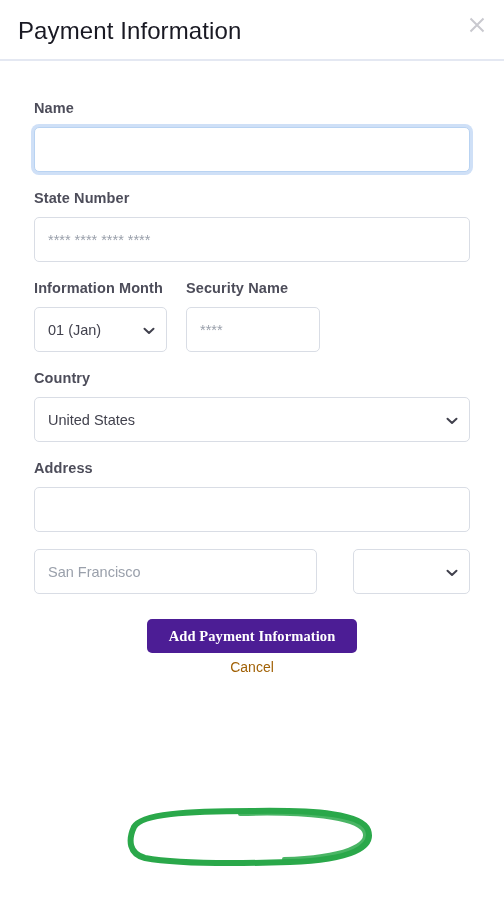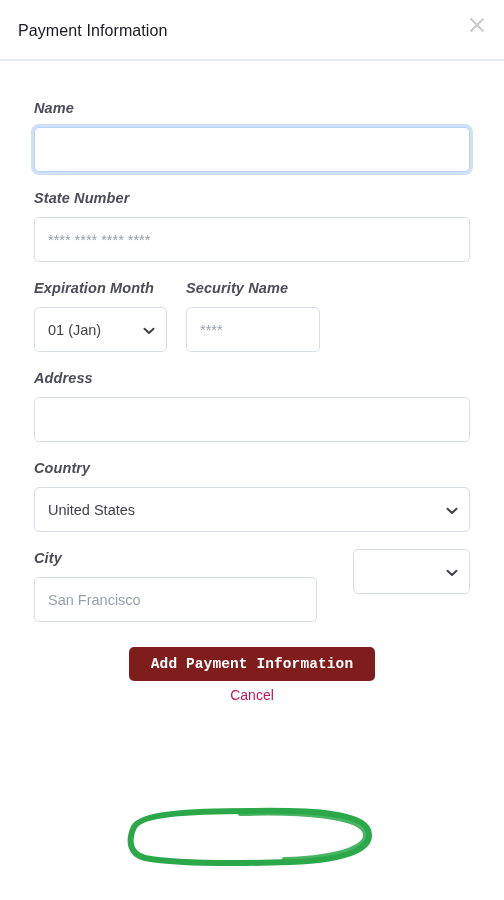--- a/index.html
+++ b/index.html
@@ -23,21 +23,21 @@
     position: relative;
     height: 61px;
     background: #ffffff;
     border-bottom: 2px solid #e4e8f2;
   }
 
   .modal-title {
     position: absolute;
     left: 18px;
     top: 18px;
-    font-size: 16px;
+    font-size: 24px;
     font-weight: 400;
     color: #191923;
     letter-spacing: 0.1px;
     line-height: 26px;
     white-space: nowrap;
   }
 
   .close-btn {
     position: absolute;
     right: 10px;
@@ -60,21 +60,20 @@
   }
 
   .field-label {
     display: block;
     font-size: 14.5px;
     font-weight: bold;
     color: #4d4d5a;
     margin-bottom: 10px;
     letter-spacing: 0.1px;
     line-height: 18px;
-    font-style: italic;
   }
 
   .field-group { margin-bottom: 17px; }
 
   .text-input,
   .select-input {
     display: block;
     width: 100%;
     height: 45px;
     border: 1px solid #d9dde5;
@@ -132,41 +131,41 @@
 
   
   .form-footer {
     position: relative;
     margin-top: 25px;
     text-align: center;
   }
 
   .submit-btn {
     display: inline-block;
-    background: #7f1d1d;
+    background: #4c1d95;
     color: #ffffff;
     border: none;
     border-radius: 5px;
-    font-family: Liberation Mono, monospace;
+    font-family: Liberation Serif, serif;
     font-size: 14.5px;
     font-weight: bold;
     padding: 0 22px;
     height: 34px;
     line-height: 34px;
     cursor: pointer;
     letter-spacing: 0.1px;
     position: relative;
     z-index: 2;
   }
 
   .cancel-link {
     display: block;
     margin-top: 6px;
     font-size: 14px;
-    color: #be185d;
+    color: #a16207;
     text-decoration: none;
     cursor: pointer;
     position: relative;
     z-index: 2;
   }
 
   
   .annotation-overlay {
     position: absolute;
     left: 0;
@@ -200,62 +199,61 @@
   </div>
 
   <div class="field-group">
     <label class="field-label">State Number</label>
     <input class="text-input" type="text" placeholder="**** **** **** ****" style="">
   </div>
 
   <div class="row-three">
 
     <div class="col-month">
-      <label class="field-label">Expiration Month</label>
+      <label class="field-label">Information Month</label>
       <div class="select-wrap">
         <select class="select-input">
           <option>01 (Jan)</option>
         </select>
         <span class="select-chevron">
           <svg width="12" height="8" viewBox="0 0 12 8" aria-hidden="true">
             <path d="M1.5 1.8 L6 6 L10.5 1.8" stroke="#41414d" stroke-width="2" fill="none" stroke-linecap="round" stroke-linejoin="round"></path>
           </svg>
         </span>
       </div>
     </div>
 
 
     <div class="col-cvv">
       <label class="field-label">Security Name</label>
       <input class="text-input" type="text" placeholder="****" style="">
     </div>
   </div>
 
   <div class="field-group">
-    <label class="field-label">Address</label>
-    <input class="text-input" type="text" placeholder="" style="">
-  </div>
-
-  <div class="field-group">
     <label class="field-label">Country</label>
     <div class="select-wrap">
       <select class="select-input">
         <option>United States</option>
       </select>
       <span class="select-chevron">
         <svg width="12" height="8" viewBox="0 0 12 8" aria-hidden="true">
           <path d="M1.5 1.8 L6 6 L10.5 1.8" stroke="#41414d" stroke-width="2" fill="none" stroke-linecap="round" stroke-linejoin="round"></path>
         </svg>
       </span>
     </div>
   </div>
 
+  <div class="field-group">
+    <label class="field-label">Address</label>
+    <input class="text-input" type="text" placeholder="" style="">
+  </div>
+
   <div class="row-city-state">
     <div class="col-city">
-      <label class="field-label">City</label>
       <input class="text-input" type="text" placeholder="San Francisco" style="">
     </div>
 
     <div class="col-spacer"></div>
 
     <div class="col-state">
       <div class="select-wrap">
         <select class="select-input">
           <option></option>
         </select>

